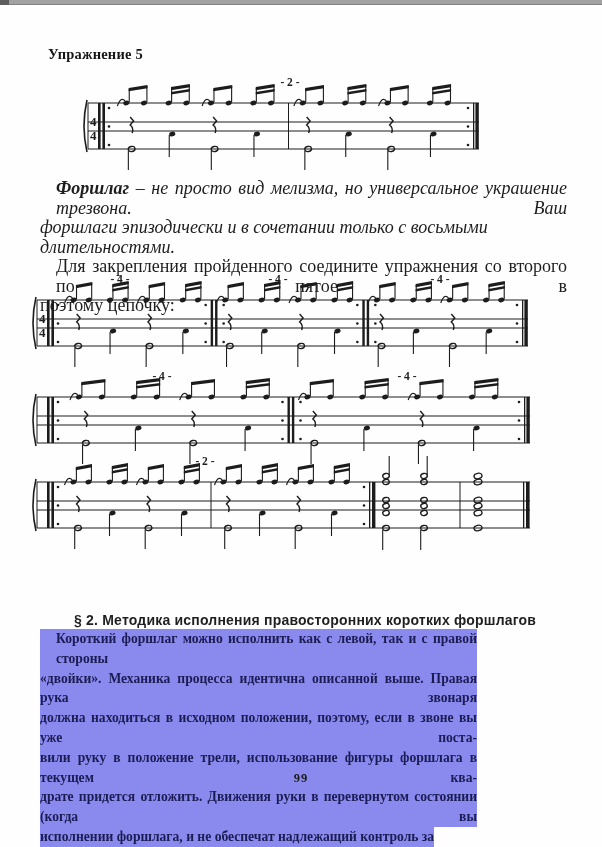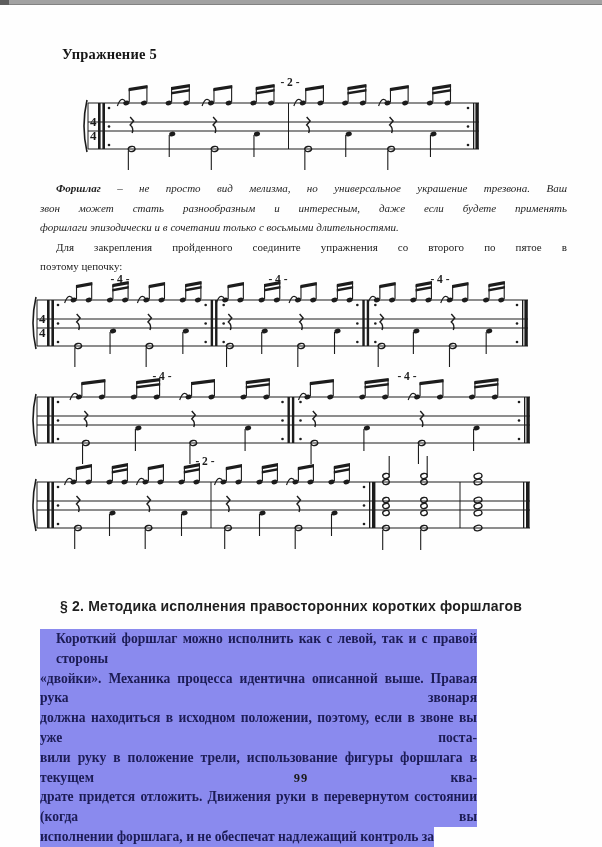--- a/index.html
+++ b/index.html
@@ -1,30 +1,30 @@
 <!DOCTYPE html>
 <html><head>
 <meta charset="utf-8">
 <style>
   html,body{margin:0;padding:0;background:#ffffff;}
   .page{position:relative;width:602px;height:847px;background:#fefefe;overflow:hidden;
         font-family:"Liberation Serif","DejaVu Serif",serif;}
   .top-edge{position:absolute;top:0;left:0;right:0;height:4px;background:#a2a2a2;border-bottom:1px solid #828282;}
   .top-edge::before{content:"";position:absolute;left:0;top:0;width:9px;height:5px;background:#5e5e5e;}
-  .ex-title{position:absolute;left:62px;top:46px;margin:0;
+  .ex-title{position:absolute;left:48px;top:46px;margin:0;
             font:700 14.5px "Liberation Serif","DejaVu Serif",serif;color:#161616;letter-spacing:.2px;}
   #music-svg{position:absolute;left:0;top:0;pointer-events:none;}
   .intro{position:absolute;left:40px;top:179px;width:527px;
-         font-size:11px;line-height:19.5px;color:#1d1d1d;}
+         font-size:18px;line-height:19.5px;color:#1d1d1d;}
   .tl{min-height:19.5px;}
   .just{text-align:justify;text-align-last:justify;}
   .ind{padding-left:16px;}
   .it{font-style:italic;}
   .lead{font-weight:700;font-style:italic;}
-  .sec-header{position:absolute;left:58px;top:596px;margin:2px;
+  .sec-header{position:absolute;left:58px;top:596px;margin:16px;
               font:700 14px "Liberation Sans","DejaVu Sans",sans-serif;color:#1f1f1f;letter-spacing:.2px;}
   .sel{position:absolute;left:40px;top:629px;width:437px;
        font-size:13.6px;line-height:19.8px;color:var(--selc,#1c1c55);font-weight:bold;}
   .sl{min-height:19.8px;}
   .sl.bg{background:var(--hl,#8a8aee);}
   .sl.last .hl{background:var(--hl,#8a8aee);padding:2.5px 2px 3.5px 0;}
   .page-num{position:absolute;left:0;right:0;top:771px;text-align:center;
             font:700 12.5px "Liberation Serif","DejaVu Serif",serif;color:#1a1a1a;letter-spacing:1px;}
 </style>
 </head>
@@ -473,21 +473,20 @@
         <ellipse cx="478" cy="513" rx="4" ry="2.7" transform="rotate(-12 478 513)" fill="none" stroke="#1c1c1c" stroke-width="1.4"></ellipse>
         <ellipse cx="478" cy="528" rx="4" ry="2.7" transform="rotate(-12 478 528)" fill="none" stroke="#1c1c1c" stroke-width="1.4"></ellipse>
         <rect x="523" y="482" width="1.3" height="46" fill="#1c1c1c"></rect>
         <rect x="526" y="482" width="3.6" height="46" fill="#1c1c1c"></rect>
         <text x="205" y="465" fill="#1c1c1c" font-family="Liberation Serif, DejaVu Serif, serif" font-weight="700" font-size="11.5" text-anchor="middle">- 2 -</text>
       </g>
     </svg>
 
   <div class="intro">
     <div class="tl just ind it"><span class="lead">Форшлаг</span><span> – не просто вид мелизма, но универсальное украшение трезвона. Ваш</span></div>
-    <div class="tl just it">звон может стать разнообразным и интересным, даже если будете применять</div>
     <div class="tl it">форшлаги эпизодически и в сочетании только с восьмыми длительностями.</div>
     <div class="tl just ind">Для закрепления пройденного соедините упражнения со второго по пятое в</div>
     <div class="tl">поэтому цепочку:</div>
   </div>
 
   <h3 class="sec-header">§ 2. Методика исполнения правосторонних коротких форшлагов</h3>
 
   <div class="sel" id="selection-block" style="--hl: #8a8aee; --selc: #1c1c55;">
     <div class="sl bg just ind">Короткий форшлаг можно исполнить как с левой, так и с правой стороны</div>
     <div class="sl bg just">«двойки». Механика процесса идентична описанной выше. Правая рука звонаря</div>

